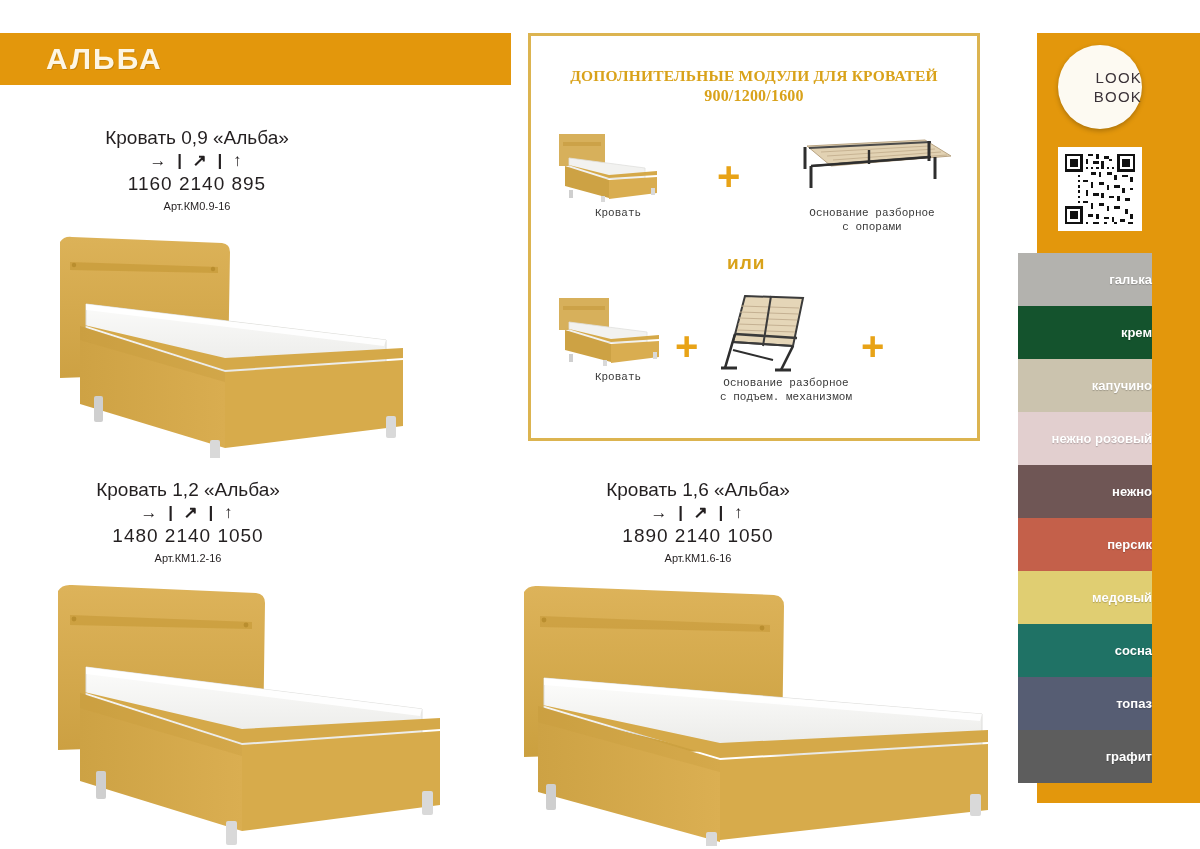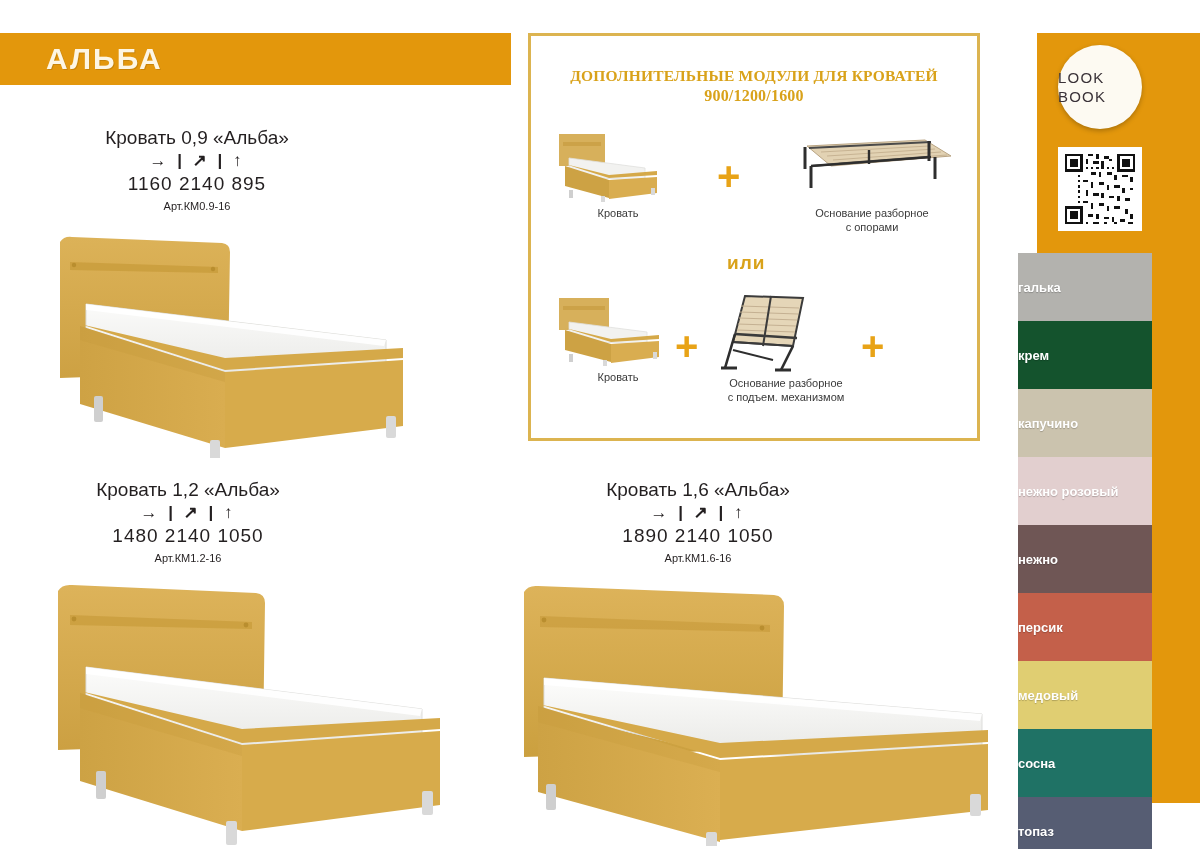--- a/index.html
+++ b/index.html
@@ -74,21 +74,21 @@
     margin-top: 30px;
     text-align: center;
     color: #d9a21a;
     font-weight: bold;
     font-size: 15.5px;
     line-height: 20px;
     letter-spacing: .2px;
     font-family: Liberation Serif, serif;
   }
   .modules-title .line2 { font-size: 16px; }
-  .mod-item { position: absolute; text-align: center; }
+  .mod-item { position: absolute; text-align: center; font-family: Liberation Mono, monospace; }
   .mod-img { position: relative; }
   .mod-img svg { display: block; }
   .mod-label {
     font-size: 11px;
     color: #3a3a3a;
     line-height: 14px;
     margin-top: 4px;
     white-space: nowrap;
   }
   .plus {
@@ -116,21 +116,21 @@
   }
   .lookbook-badge {
     position: absolute;
     left: 1058px; top: 45px;
     width: 84px; height: 84px;
     border-radius: 50%;
     background: #fdfaf2;
     box-shadow: 0 2px 5px rgba(0,0,0,.25);
     display: flex;
     flex-direction: column;
-    align-items: flex-start;
+    align-items: flex-end;
     justify-content: center;
     color: #3a3238;
     font-size: 15px;
     letter-spacing: 1.2px;
     line-height: 19px;
   }
   .qr {
     position: absolute;
     left: 1058px; top: 147px;
     width: 84px; height: 84px;
@@ -139,24 +139,24 @@
   }
   .qr svg { display: block; width: 100%; height: 100%; }
 
   
   .swatches {
     position: absolute;
     left: 1018px; top: 253px;
     width: 134px;
   }
   .swatch {
-    height: 68px;
+    height: 53px;
     display: flex;
     align-items: center;
-    justify-content: flex-start;
+    justify-content: flex-end;
     color: #ffffff;
     font-size: 13px;
     font-weight: bold;
     text-align: center;
     line-height: 15px;
     text-shadow: 0 1px 1px rgba(0,0,0,.22);
   }
 </style>
 </head>
 <body>

